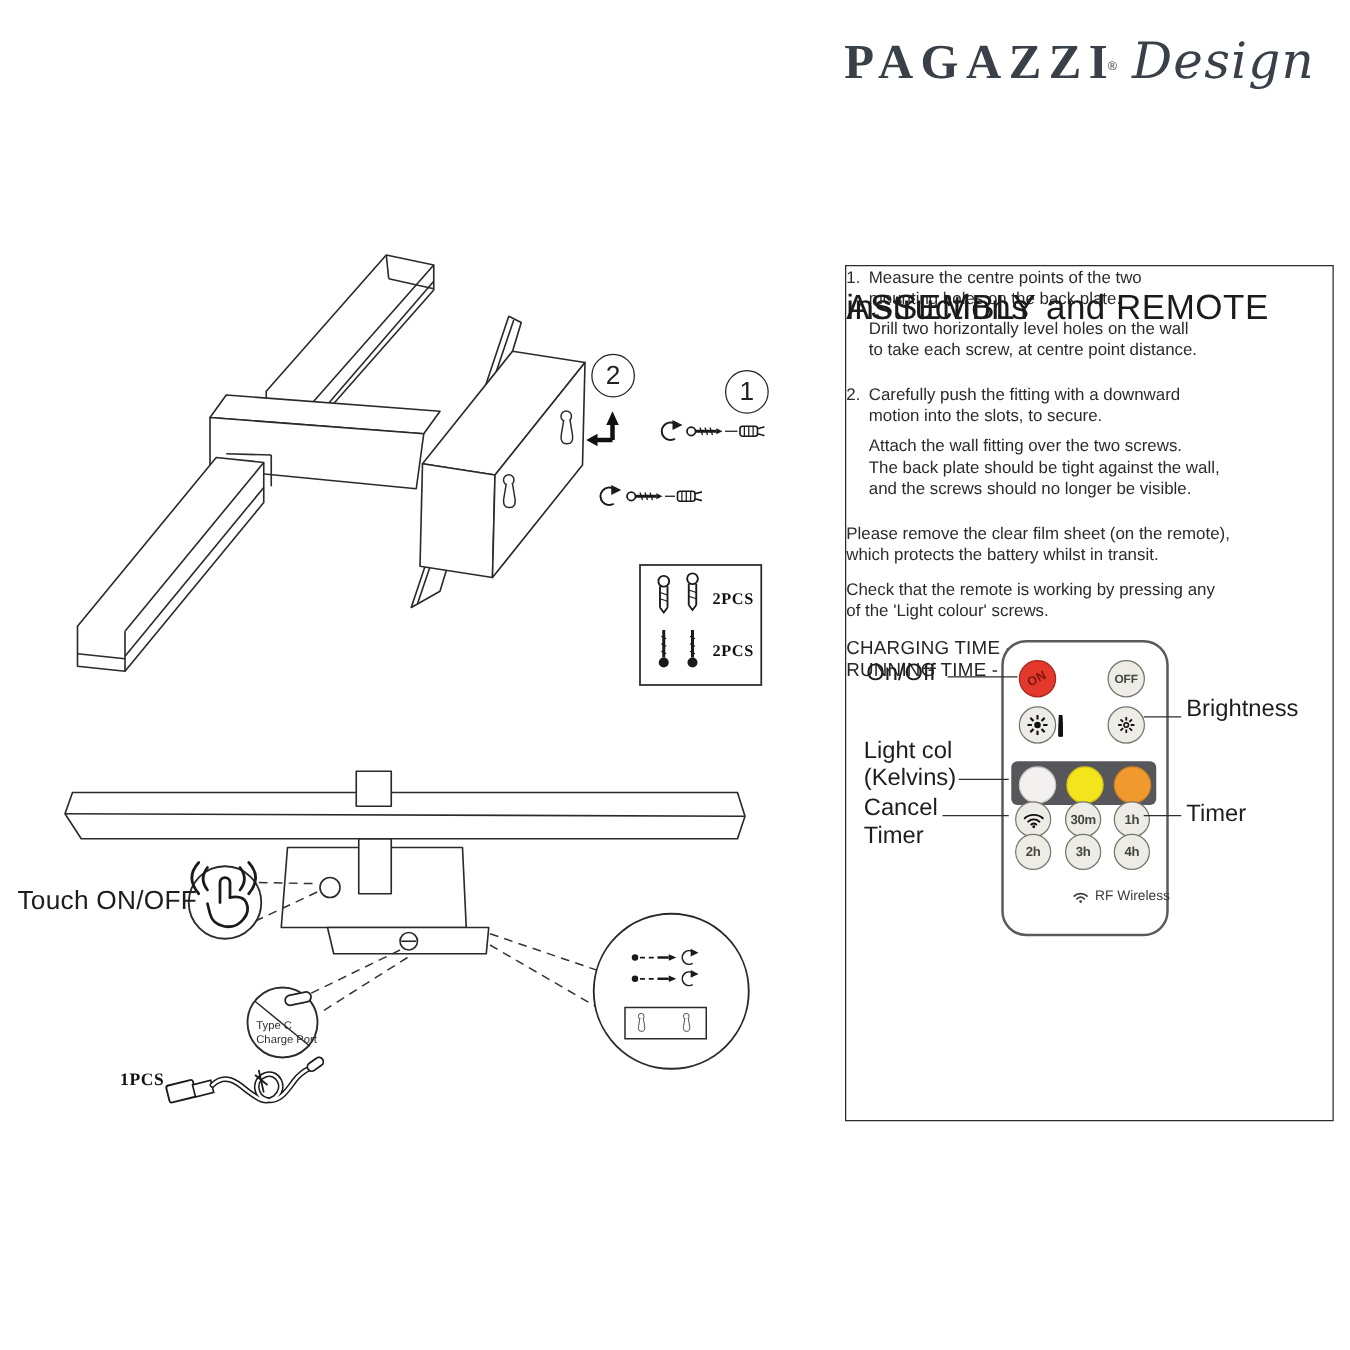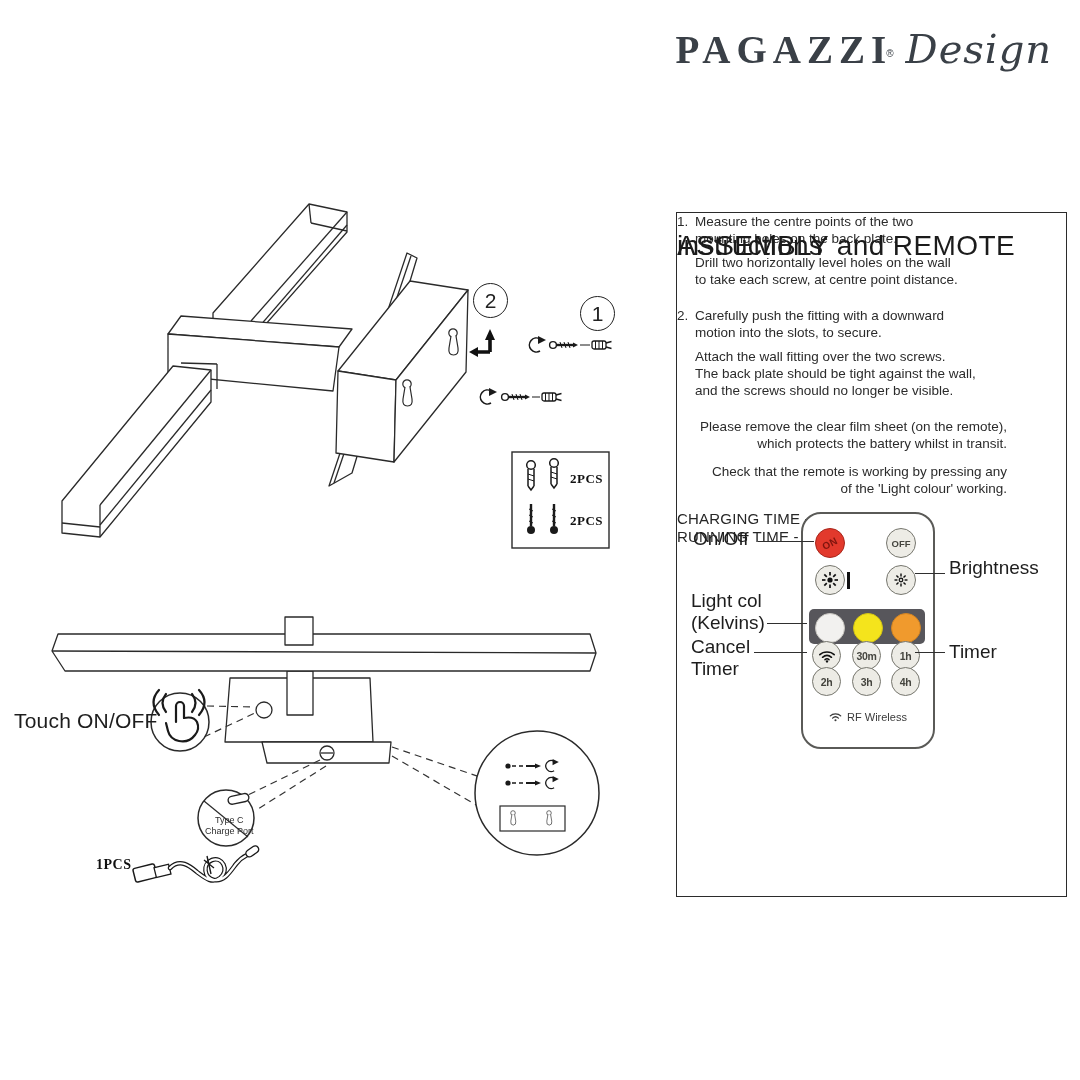--- a/index.html
+++ b/index.html
@@ -13,21 +13,21 @@
   .logo .brand{font-family:"Liberation Serif",serif;font-weight:bold;font-size:39px;letter-spacing:6px;}
   .logo .reg{font-size:10px;vertical-align:super;margin-left:-6px;}
   .logo .script{font-family:"DejaVu Serif",serif;font-style:italic;font-size:40px;letter-spacing:1px;}
 
   
   .circnum{width:33px;height:33px;border:1.7px solid #222;border-radius:50%;display:flex;
            align-items:center;justify-content:center;font-size:21px;color:#222;background:#fff;}
 
   .touchlabel{font-size:21px;color:#1d1d1d;letter-spacing:.2px;text-align:right;}
   .pcs{font-family:"Liberation Serif",serif;font-weight:bold;font-size:13px;color:#111;letter-spacing:.5px;}
-  .typec{font-size:9px;line-height:10.5px;color:#2f2f2f;text-align:center;}
+  .typec{font-size:9px;line-height:10.5px;color:#2f2f2f;}
 
   
   .panel{left:676px;top:212px;width:389px;height:683px;border:1.6px solid #2b2b2b;background:#fff;}
   .panel *{position:absolute;}
   .ptitle{left:0;top:16px;width:100%;text-align:center;font-size:28px;line-height:34px;
           color:#1b1b1b;letter-spacing:.4px;}
   .steps{left:34px;top:90px;width:322px;font-size:13.5px;line-height:17px;color:#2b2b2b;}
   .steps,.steps *{position:static;}
   .step{display:flex;margin-bottom:12px;}
   .num{width:18px;flex:none;}
@@ -46,31 +46,31 @@
   .bars{left:44px;top:58px;width:38px;height:17px;display:flex;align-items:flex-end;gap:2px;}
   .bars i{display:block;width:3px;background:#111;}
   .lightpanel{left:6px;top:95px;width:116px;height:35px;background:#57565b;border-radius:5px;}
   .lc{top:3.5px;width:28px;height:28px;border-radius:50%;}
   .lc.white{left:6px;background:#f2f1ef;border:1px solid #c8c6c0;}
   .lc.yellow{left:44px;background:#f4e41c;border:1px solid #d3c414;}
   .lc.orange{left:82px;background:#f09a2d;border:1px solid #d28422;}
   .tbtn{width:27px;height:27px;font-size:10.5px;letter-spacing:-.3px;}
   .t30{left:49px;top:127px;} .t1h{left:88px;top:127px;} .twifi{left:9px;top:127px;}
   .t2h{left:9px;top:153px;}  .t3h{left:49px;top:153px;} .t4h{left:88px;top:153px;}
-  .rf{left:0;top:197px;width:100%;display:flex;align-items:flex-start;justify-content:center;gap:5px;
-      font-size:11px;color:#3a3a3a;position:absolute;}
+  .rf{left:0;top:197px;width:100%;display:flex;align-items:flex-end;justify-content:center;gap:5px;
+      font-size:11px;color:#3a3a3a;position:absolute;padding-left:29px;}
   .rf *{position:static;}
 
   
   .plabel{font-size:19px;color:#1d1d1d;white-space:nowrap;}
   .lline{height:1.4px;background:#2f2f2f;}
 
   .notes{left:34px;top:534px;width:330px;font-size:13.5px;line-height:17px;color:#2b2b2b;}
   .notes,.notes *{position:static;}
-  .notes .para{margin-bottom:11px;text-align:right;}
+  .notes .para{margin-bottom:11px;}
   .times{font-size:15px;line-height:18px;letter-spacing:.2px;color:#262626;}
 </style>
 </head>
 <body>
 
 <div id="stage">
 
   <svg id="lineart" width="1080" height="1080" viewBox="0 0 1080 1080">
     <defs>
       <g id="turn" stroke="#1a1a1a" stroke-width="1.6" fill="none">
@@ -391,20 +391,20 @@
     <div class="lline" style="left:77px;top:439px;width:53px;"></div>
     <div class="lline" style="left:238px;top:439px;width:30px;"></div>
 
     <div class="notes">
       <div class="para">
         <div>Please remove the clear film sheet (on the remote),</div>
         <div>which protects the battery whilst in transit.</div>
       </div>
       <div class="para" style="margin-bottom:13px;">
         <div>Check that the remote is working by pressing any</div>
-        <div>of the 'Light colour' working.</div>
+        <div>of the 'Light colour' screws.</div>
       </div>
       <div class="times">CHARGING TIME - 2-3 Hours</div>
       <div class="times">RUNNING TIME  - 6-8 Hours</div>
     </div>
   </div>
 
 </div>
 
 </body></html>

